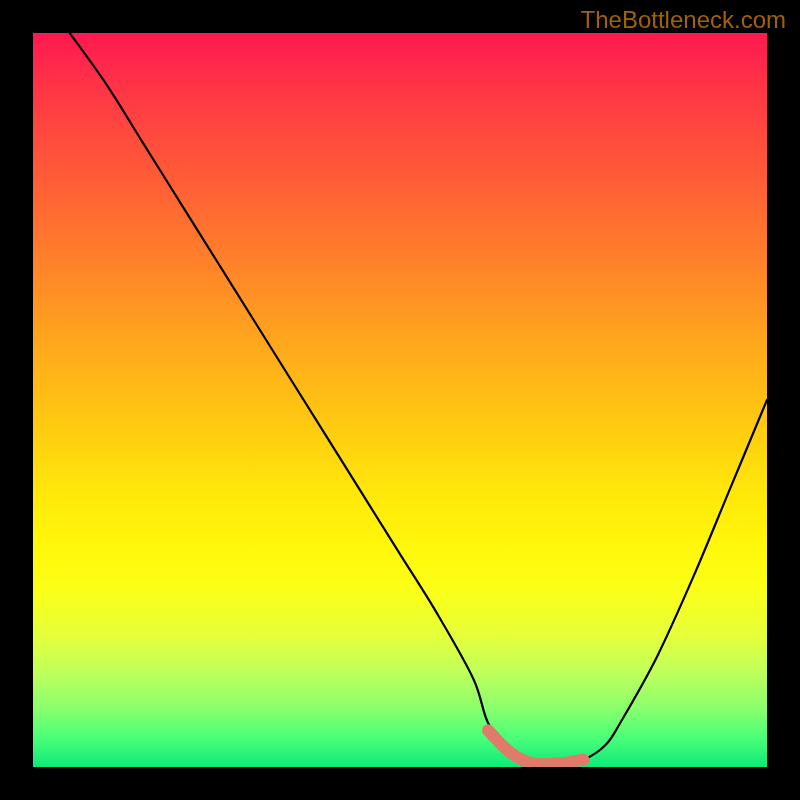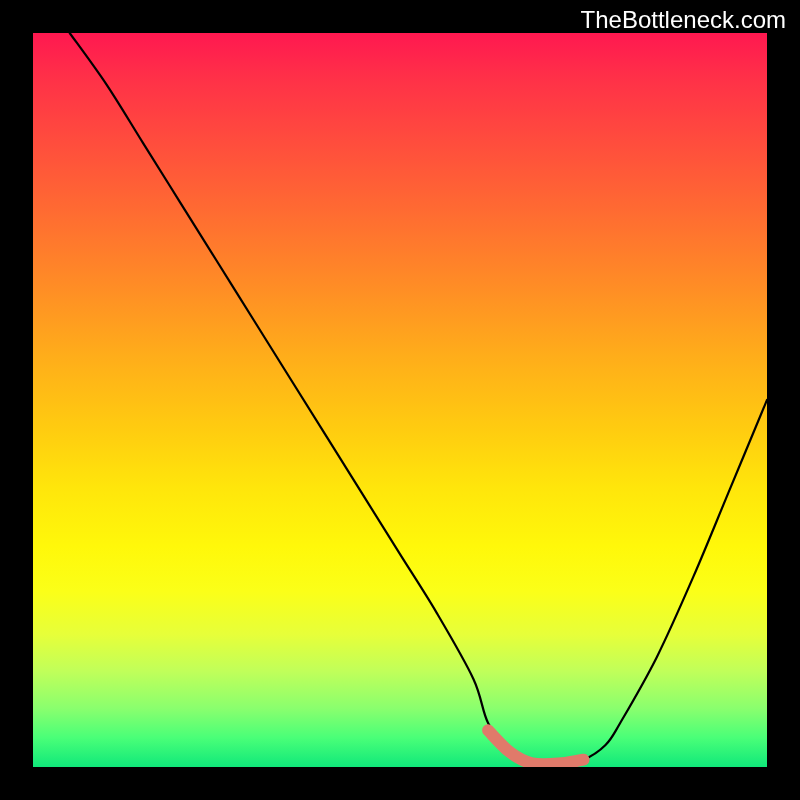--- a/index.html
+++ b/index.html
@@ -7,21 +7,21 @@
     width: 800px;
     height: 800px;
     background: #000;
     position: relative;
     font-family: Arial, Helvetica, sans-serif;
   }
   .watermark {
     position: absolute;
     top: 6px;
     right: 14px;
-    color: #ffffff;
+    color: #a16207;
     font-size: 24px;
     font-weight: 400;
     z-index: 10;
     letter-spacing: 0px;
   }
   .plot-area {
     position: absolute;
     left: 33px;
     top: 33px;
     width: 734px;

